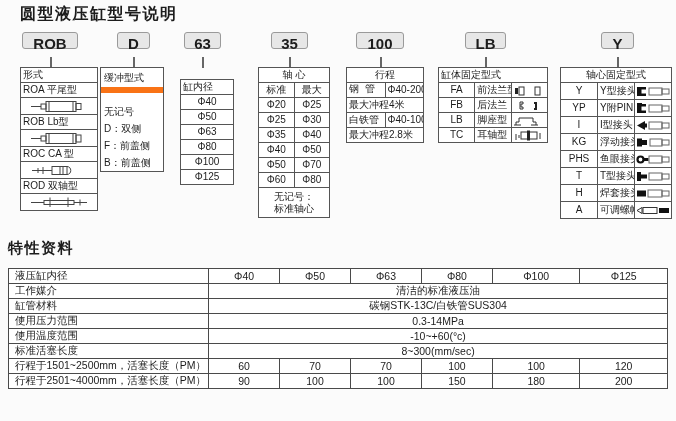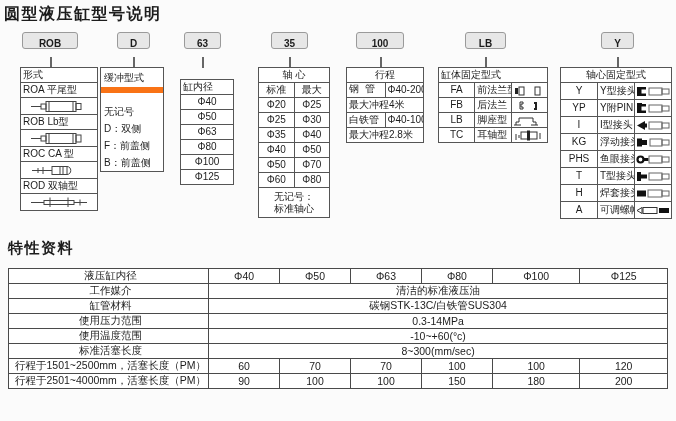--- a/index.html
+++ b/index.html
@@ -1,26 +1,26 @@
 <!DOCTYPE html>
 <html><head>
 <meta charset="utf-8">
 <style>
   * { box-sizing: border-box; }
   html,body { margin:0; padding:0; }
   .page {
     position:relative; width:676px; height:421px; background:#fbfbfb;
     font-family:"Liberation Sans","DejaVu Sans",sans-serif; color:#1c1c1c; overflow:hidden;
   }
-  .main-title { position:absolute; left:4px; top:4px; font-size:16px; font-weight:bold; letter-spacing:1.5px; }
+  .main-title { position:absolute; left:20px; top:4px; font-size:16px; font-weight:bold; letter-spacing:1.5px; }
   .spec-title { position:absolute; left:8px; top:239px; font-size:15px; font-weight:bold; letter-spacing:1.5px; }
   .pill {
     position:absolute; top:32px; height:17px; line-height:21px;
     background:#e7e7e7; border:1.5px solid #9a9a9a; border-radius:3px;
-    font-weight:bold; font-size:10px; text-align:center; color:#1c1c1c;
+    font-weight:bold; font-size:15px; text-align:center; color:#1c1c1c;
   }
   .conn { position:absolute; top:57px; height:11px; width:1.5px; background:#666; }
   table.mini { position:absolute; top:67px; border-collapse:collapse; background:#fff; table-layout:fixed; }
   table.mini td {
     border:1px solid #555; font-size:10px; height:15px; padding:0 2px;
     overflow:hidden; white-space:nowrap; text-align:center; line-height:1.15;
   }
   table.mini td.l { text-align:left; }
   table.mini td.ic { padding:0; }
   table.mini td.tall { height:17px; }
@@ -29,21 +29,21 @@
     border:1px solid #555; background:#fff; font-size:10px;
   }
   .cushion-header { padding:3px 3px 2px; border-bottom:6px solid #f97316; }
   .cushion-lines { padding:10px 3px 0; }
   .cushion-lines div { line-height:17px; }
   table.spec { position:absolute; left:8px; top:268px; width:660px; border-collapse:collapse; background:#fff; }
   table.spec td {
     border:1px solid #4a4a4a; font-size:10.5px; height:15px; text-align:center;
     padding:0 2px; white-space:nowrap; overflow:hidden;
   }
-  table.spec td.lbl { text-align:center; padding-left:6px; }
+  table.spec td.lbl { text-align:left; padding-left:6px; }
   svg { display:block; margin:0 auto; }
 </style>
 </head>
 <body>
 
 <div class="page">
 
   <div class="main-title">圆型液压缸型号说明</div>
 
   <div class="pill" style="left:22px;width:56px;">ROB</div>

